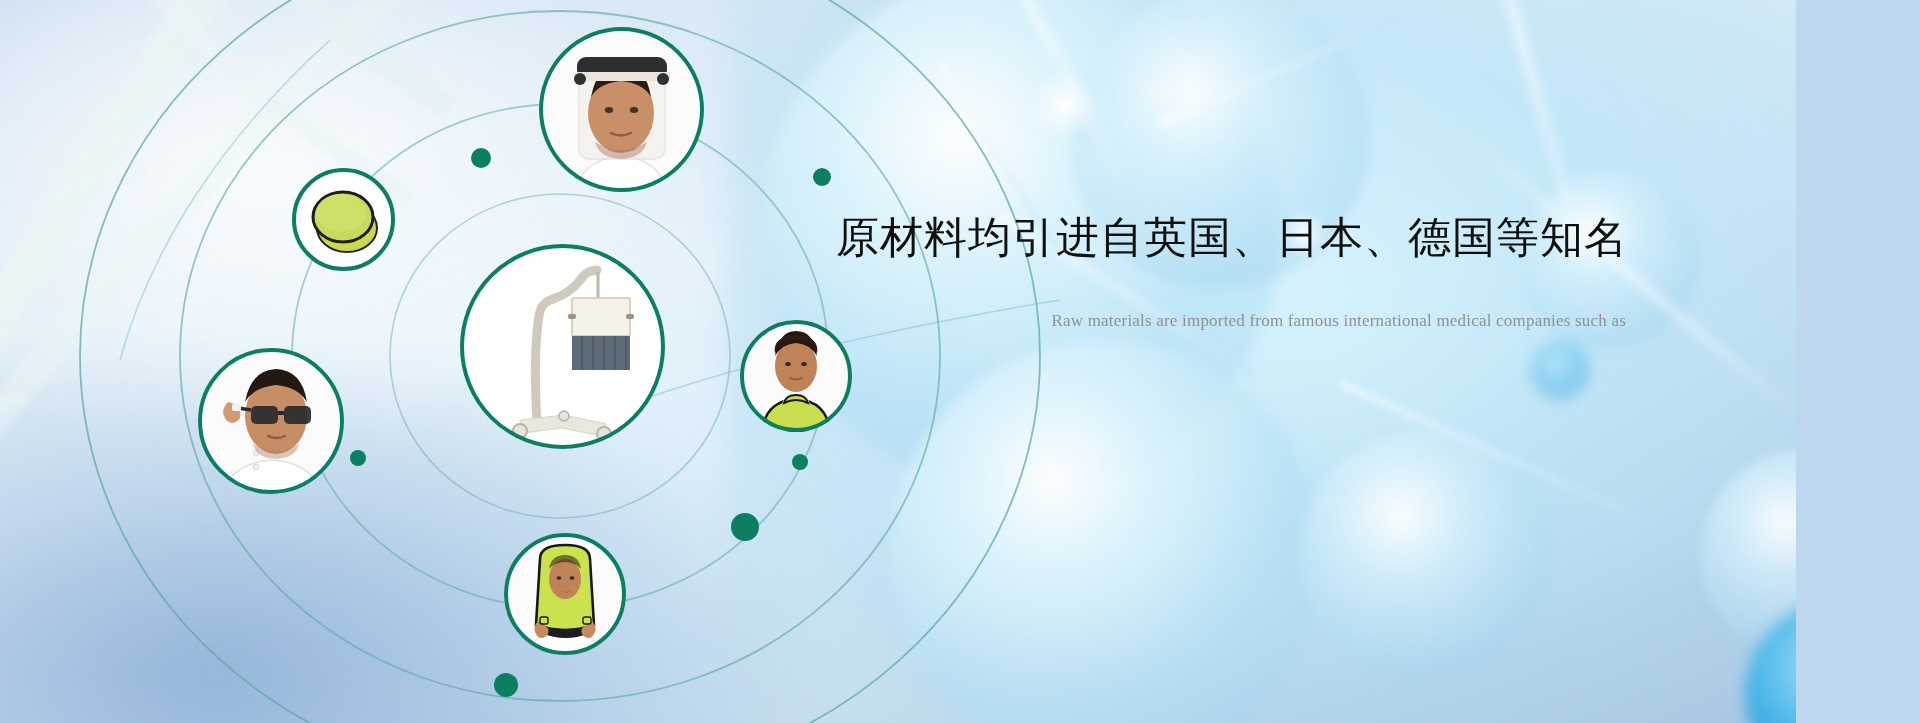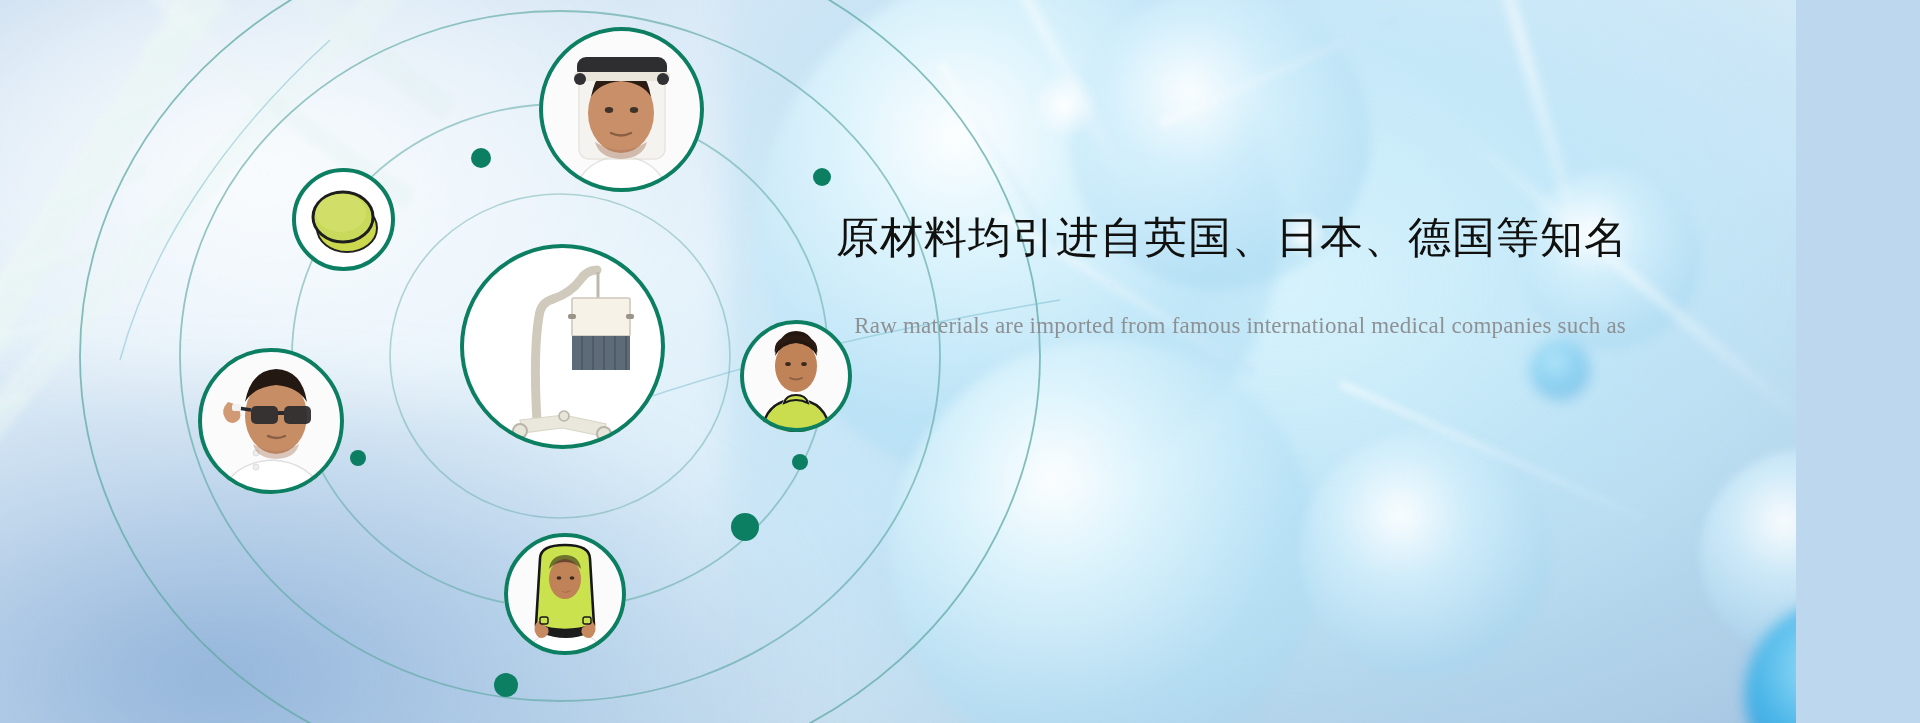--- a/index.html
+++ b/index.html
@@ -78,21 +78,21 @@
 
   
   .copy{position:absolute;right:170px;top:208px;width:790px;text-align:right;}
   .h1{
     font-size:43px;line-height:1.38;color:#10100f;letter-spacing:1px;
     font-family:"DejaVu Sans","Liberation Sans",sans-serif;font-weight:400;
     white-space:nowrap;
   }
   .h1.l2{margin-top:2px;}
   .sub{
-    margin-top:40px;font-size:23px;line-height:1.68;
+    margin-top:40px;font-size:17px;line-height:1.68;
     color:#8e9194;letter-spacing:.2px;
     font-family:"Liberation Serif","DejaVu Serif",serif;
     text-align:right;
   }
   .sub .ln{display:block;}
 </style>
 </head>
 <body>
 
 <div class="stage">

